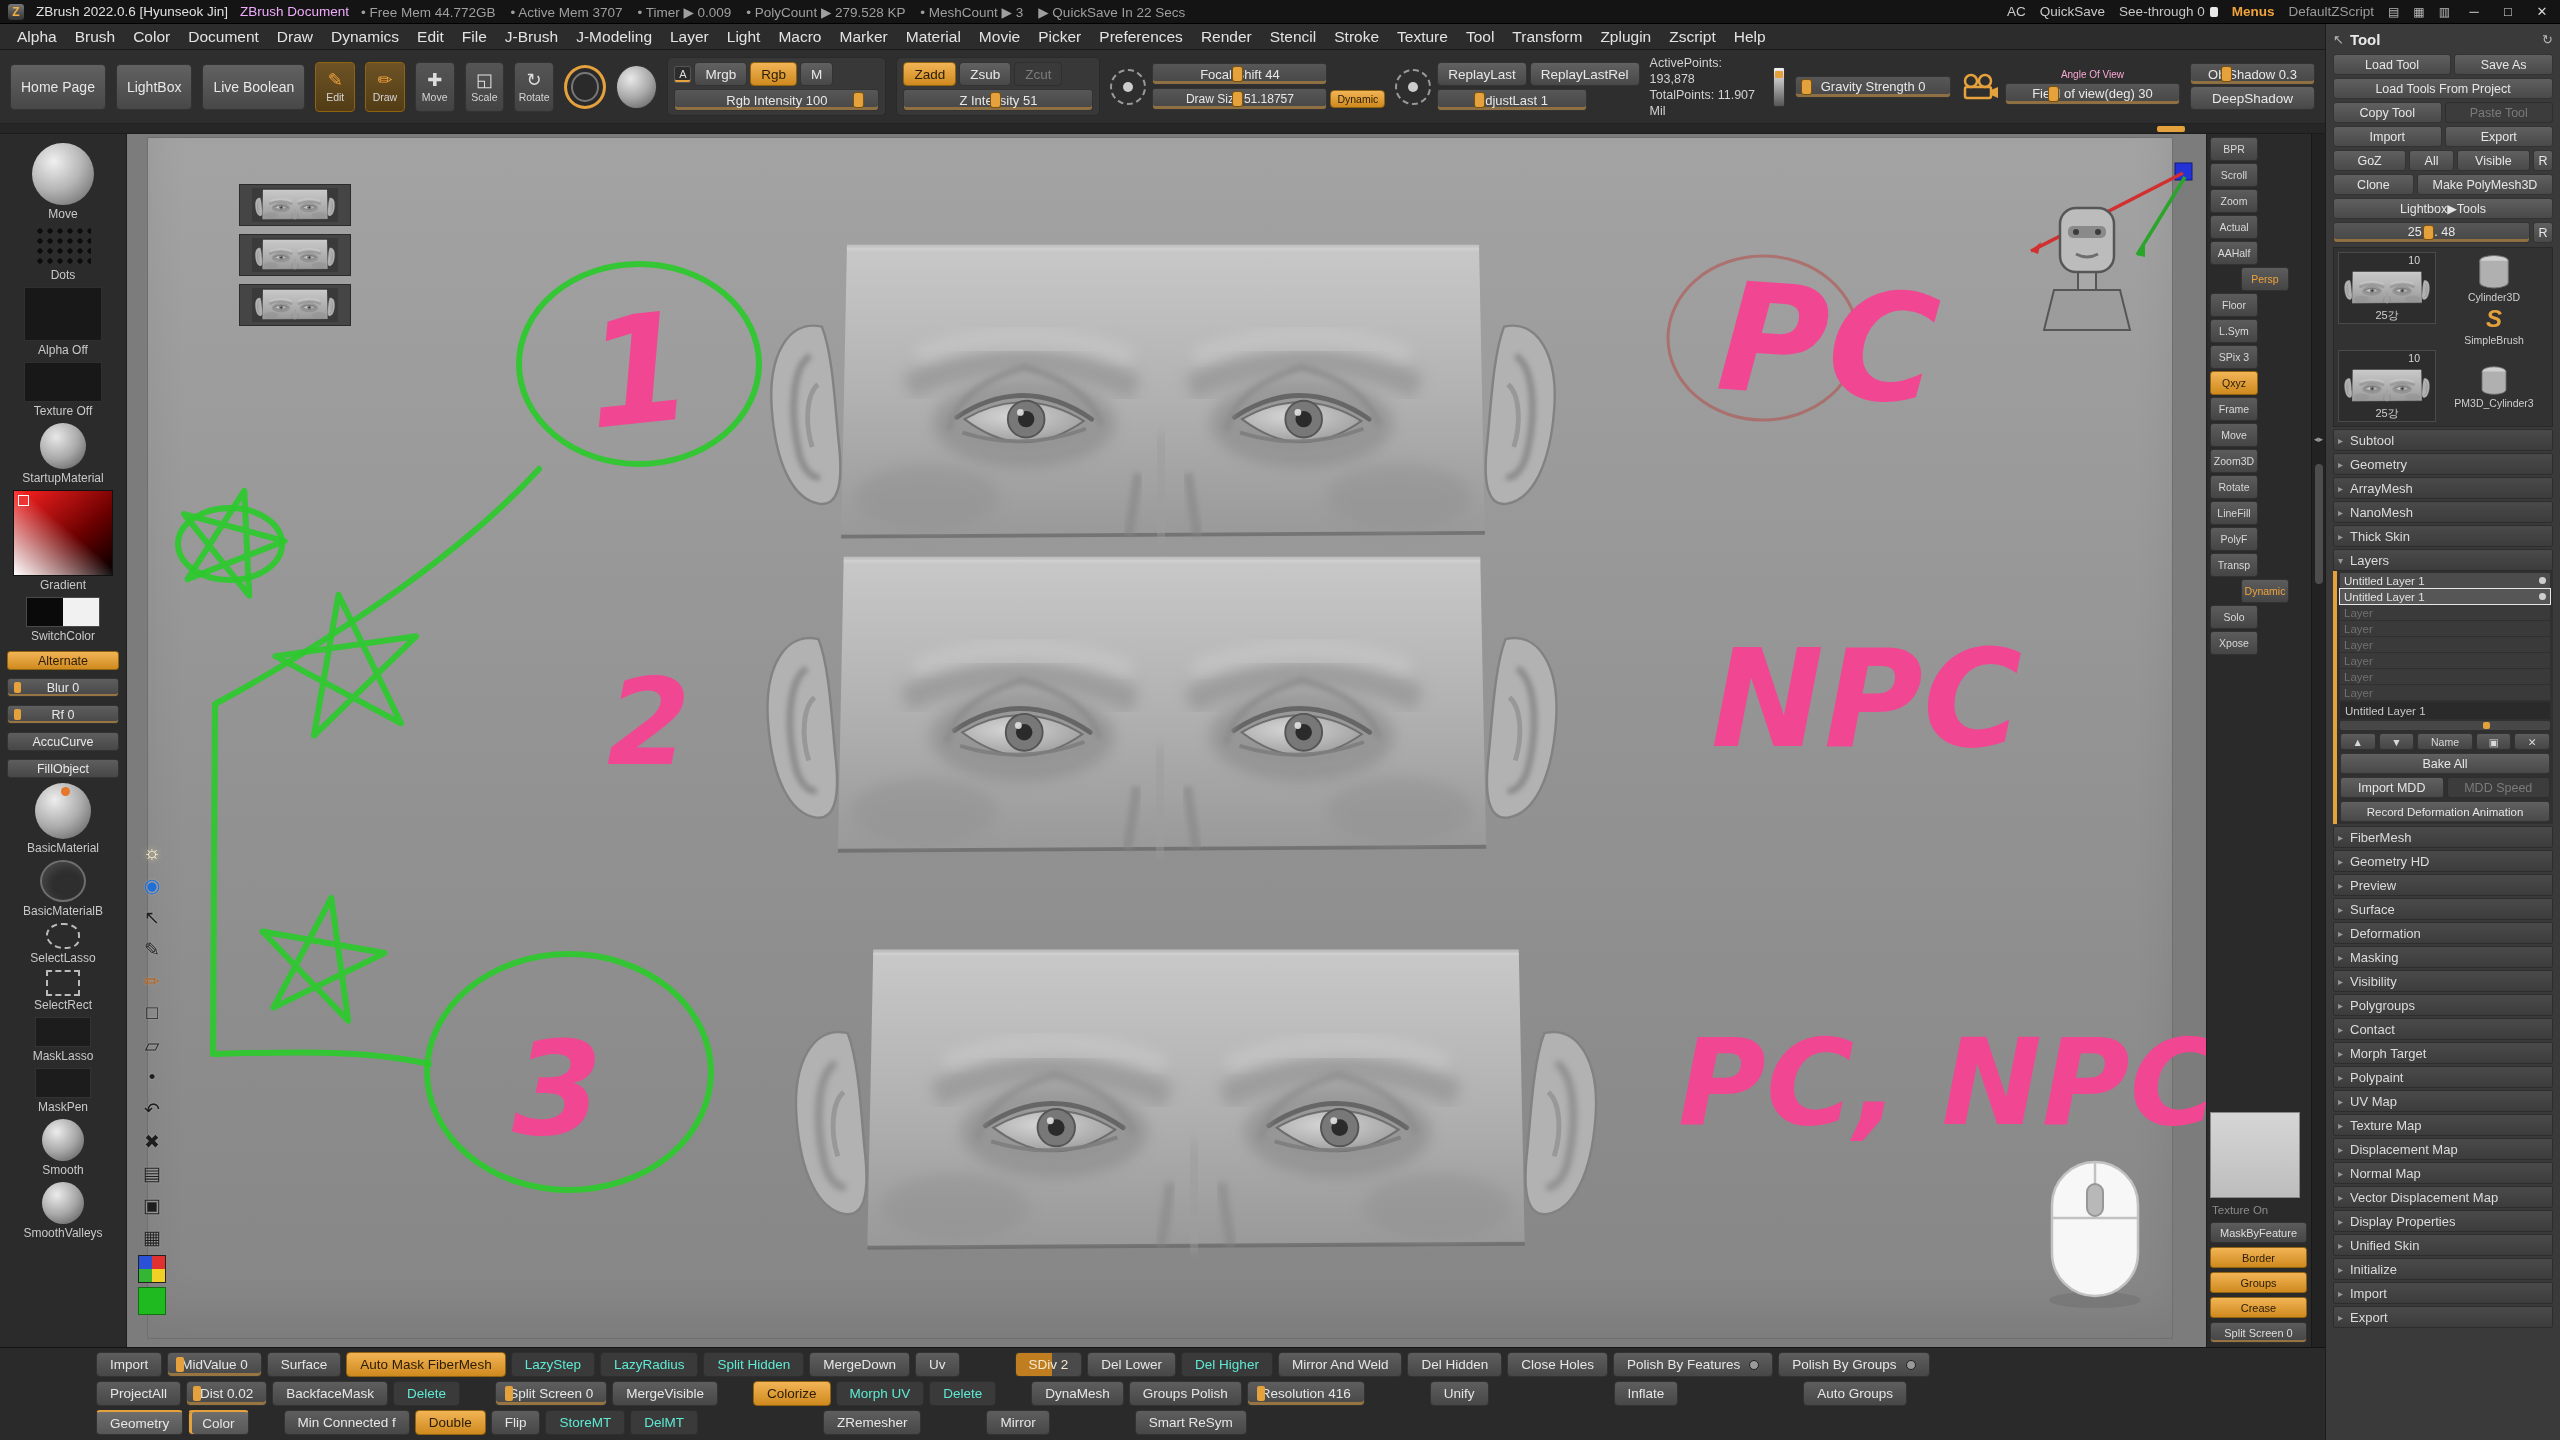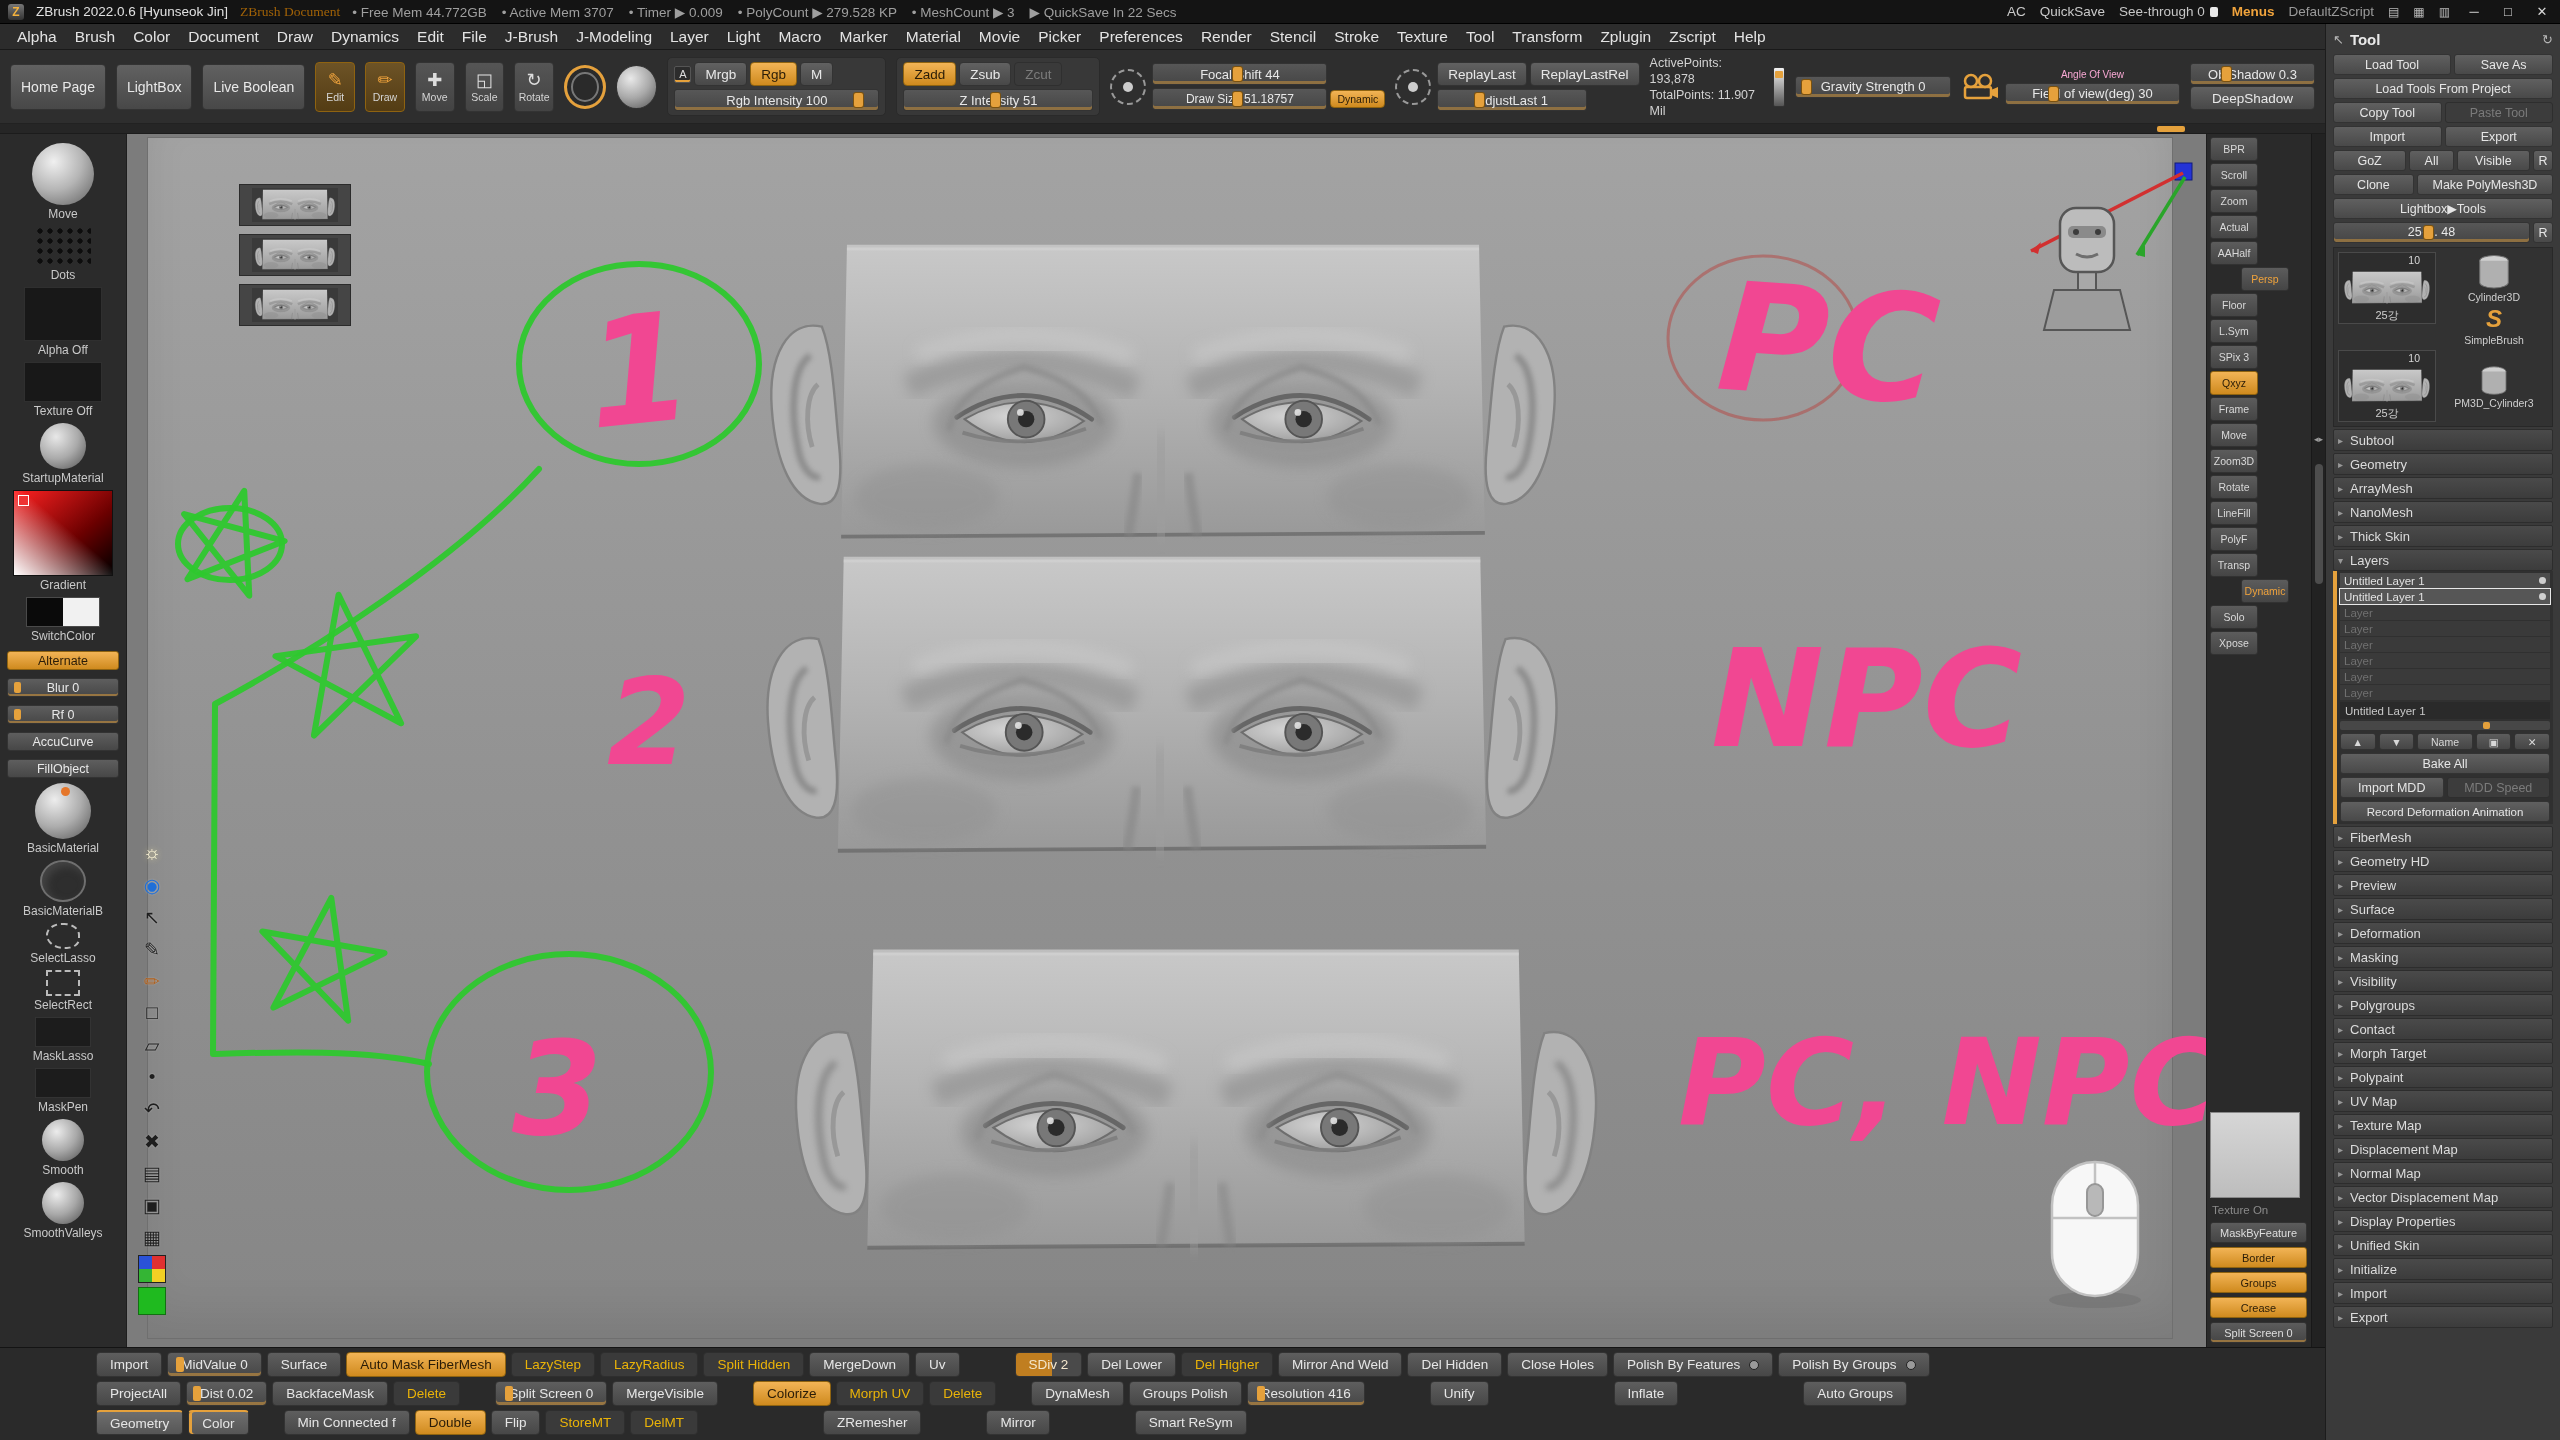--- a/index.html
+++ b/index.html
@@ -6,21 +6,21 @@
   html,body { width:2560px; height:1440px; overflow:hidden; background:#1c1c1c;
     font-family:"Liberation Sans", sans-serif; -webkit-font-smoothing:antialiased; }
   #app { position:relative; width:2560px; height:1440px; background:#242424; }
 
   
   .title-bar { height:24px; background:#141414; display:flex; align-items:center;
     padding:0 8px; gap:12px; color:#c6c6c6; font-size:13.5px; border-bottom:1px solid #000; }
   .tb-logo { width:16px; height:16px; background:linear-gradient(#777,#333); color:#f2b13e;
     font-weight:bold; font-size:12px; display:flex; align-items:center; justify-content:center; border-radius:3px; }
   .tb-title { color:#e0e0e0; }
-  .tb-doc { color:#a16207;font-family:Liberation Serif, serif; }
+  .tb-doc { color:#f0abfc; }
   .tb-stats { color:#9f9f9f; white-space:pre; }
   .tb-spacer { flex:1; }
   .tb-right { display:flex; align-items:center; gap:14px; }
   .tb-chip { color:#c9c9c9; }
   .tb-seethru { display:flex; align-items:center; gap:5px; }
   .tb-knob { width:8px; height:10px; background:#e8e8e8; border-radius:2px; }
   .tb-menus { color:#f0a33c; font-weight:bold; }
   .tb-zscript { color:#9a9a9a; }
   .tb-ico { color:#b9b9b9; font-size:12px; }
   .win-btn { color:#d8d8d8; font-size:13px; width:20px; text-align:center; }
@@ -173,21 +173,21 @@
   .scroll-arrows { position:absolute; left:0; right:0; top:300px; text-align:center; color:#9a9a9a; font-size:9px; }
 
   
   .bottom { height:93px; background:#2a2a2a; border-top:1px solid #141414;
     padding:4px 10px 5px 96px; display:flex; flex-direction:column; gap:4px; }
   .brow { display:flex; gap:5px; height:26px; align-items:stretch; }
   .bbtn { background:linear-gradient(#5e5e5e,#474747); border:1px solid #333; border-radius:4px;
     color:#e6e6e6; font-size:13.5px; display:flex; align-items:center; justify-content:center;
     padding:0 13px; white-space:nowrap; position:relative; }
   .bbtn.orange { background:linear-gradient(#f2b456,#cf8a1e); color:#2a1c07; border-color:#8f6310; }
-  .bbtn.disabled { background:#3a3a3a; color:#eab308; border-color:#2e2e2e;text-align:center; }
+  .bbtn.disabled { background:#3a3a3a; color:#5eead4; border-color:#2e2e2e;text-align:center; }
   .bbtn.sliderb { box-shadow:inset 0 -3px 0 rgba(229,161,60,.5); }
   .bbtn.sliderb::before { content:""; position:absolute; top:4px; bottom:4px; width:8px;
     background:#e5a13c; border-radius:2px; left:8%; }
   .bbtn.fill { background:linear-gradient(to right, #c07e20 0 55%, #4a4a4a 55%); color:#f4e7cd; }
   .bbtn.dot::after { content:""; width:8px; height:8px; margin-left:9px; border-radius:50%;
     background:#9a9a9a; border:1px solid #222; }
   .bbtn.tab { background:linear-gradient(#6e6e6e,#565656); border-top:2px solid #e5a13c; }
   .bbtn.accentl { box-shadow:inset 3px 0 0 #e5a13c; }
   .ml30 { margin-left:30px; } .ml50 { margin-left:50px; } .ml60 { margin-left:60px; }
   .ml80 { margin-left:80px; } .ml120 { margin-left:120px; }

